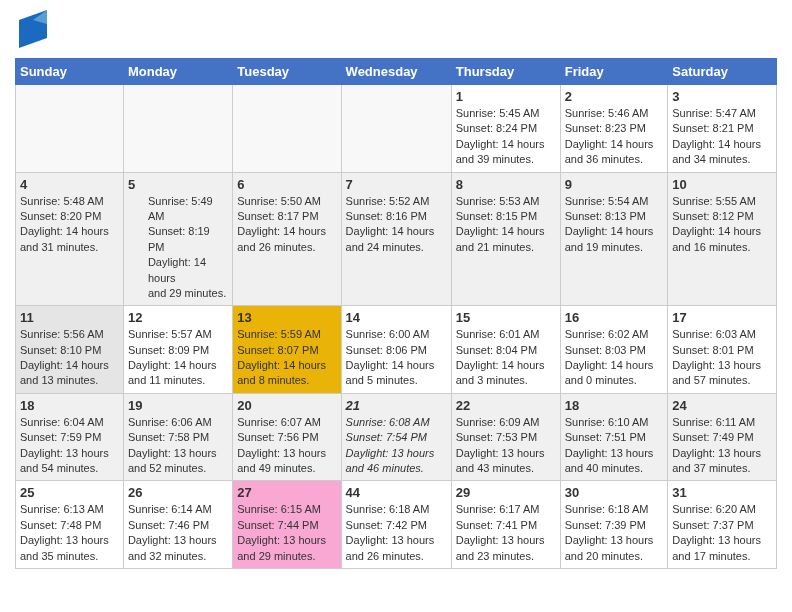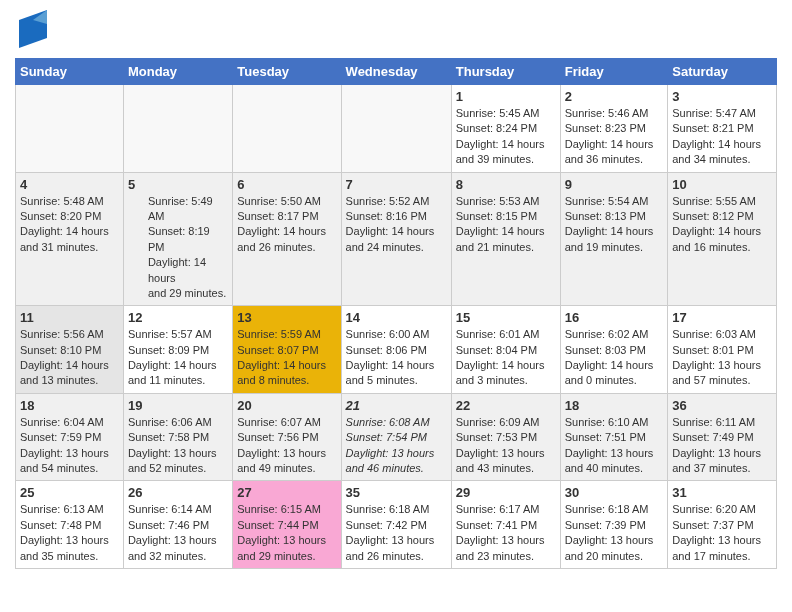--- a/index.html
+++ b/index.html
@@ -250,21 +250,21 @@
 and 43 minutes.</div>
           </td>
           <td style="background: rgb(240, 240, 240);">
             <div class="day-number">18</div>
             <div class="day-info" style="white-space: pre-line;">Sunrise: 6:10 AM
 Sunset: 7:51 PM
 Daylight: 13 hours
 and 40 minutes.</div>
           </td>
           <td style="background: rgb(240, 240, 240);">
-            <div class="day-number">36</div>
+            <div class="day-number">24</div>
             <div class="day-info" style="white-space: pre-line;">Sunrise: 6:11 AM
 Sunset: 7:49 PM
 Daylight: 13 hours
 and 37 minutes.</div>
           </td>
         </tr>
         <tr class="row-stripe-1">
           <td style="background: rgb(255, 255, 255);">
             <div class="day-number">25</div>
             <div class="day-info" style="white-space: pre-line;">Sunrise: 6:13 AM
@@ -280,21 +280,21 @@
 and 32 minutes.</div>
           </td>
           <td style="background: #f9a8d4;">
             <div class="day-number">27</div>
             <div class="day-info" style="white-space: pre-line;">Sunrise: 6:15 AM
 Sunset: 7:44 PM
 Daylight: 13 hours
 and 29 minutes.</div>
           </td>
           <td style="background: rgb(255, 255, 255);">
-            <div class="day-number">35</div>
+            <div class="day-number">44</div>
             <div class="day-info" style="white-space: pre-line;">Sunrise: 6:18 AM
 Sunset: 7:42 PM
 Daylight: 13 hours
 and 26 minutes.</div>
           </td>
           <td style="background: rgb(255, 255, 255);">
             <div class="day-number">29</div>
             <div class="day-info" style="white-space: pre-line;">Sunrise: 6:17 AM
 Sunset: 7:41 PM
 Daylight: 13 hours

